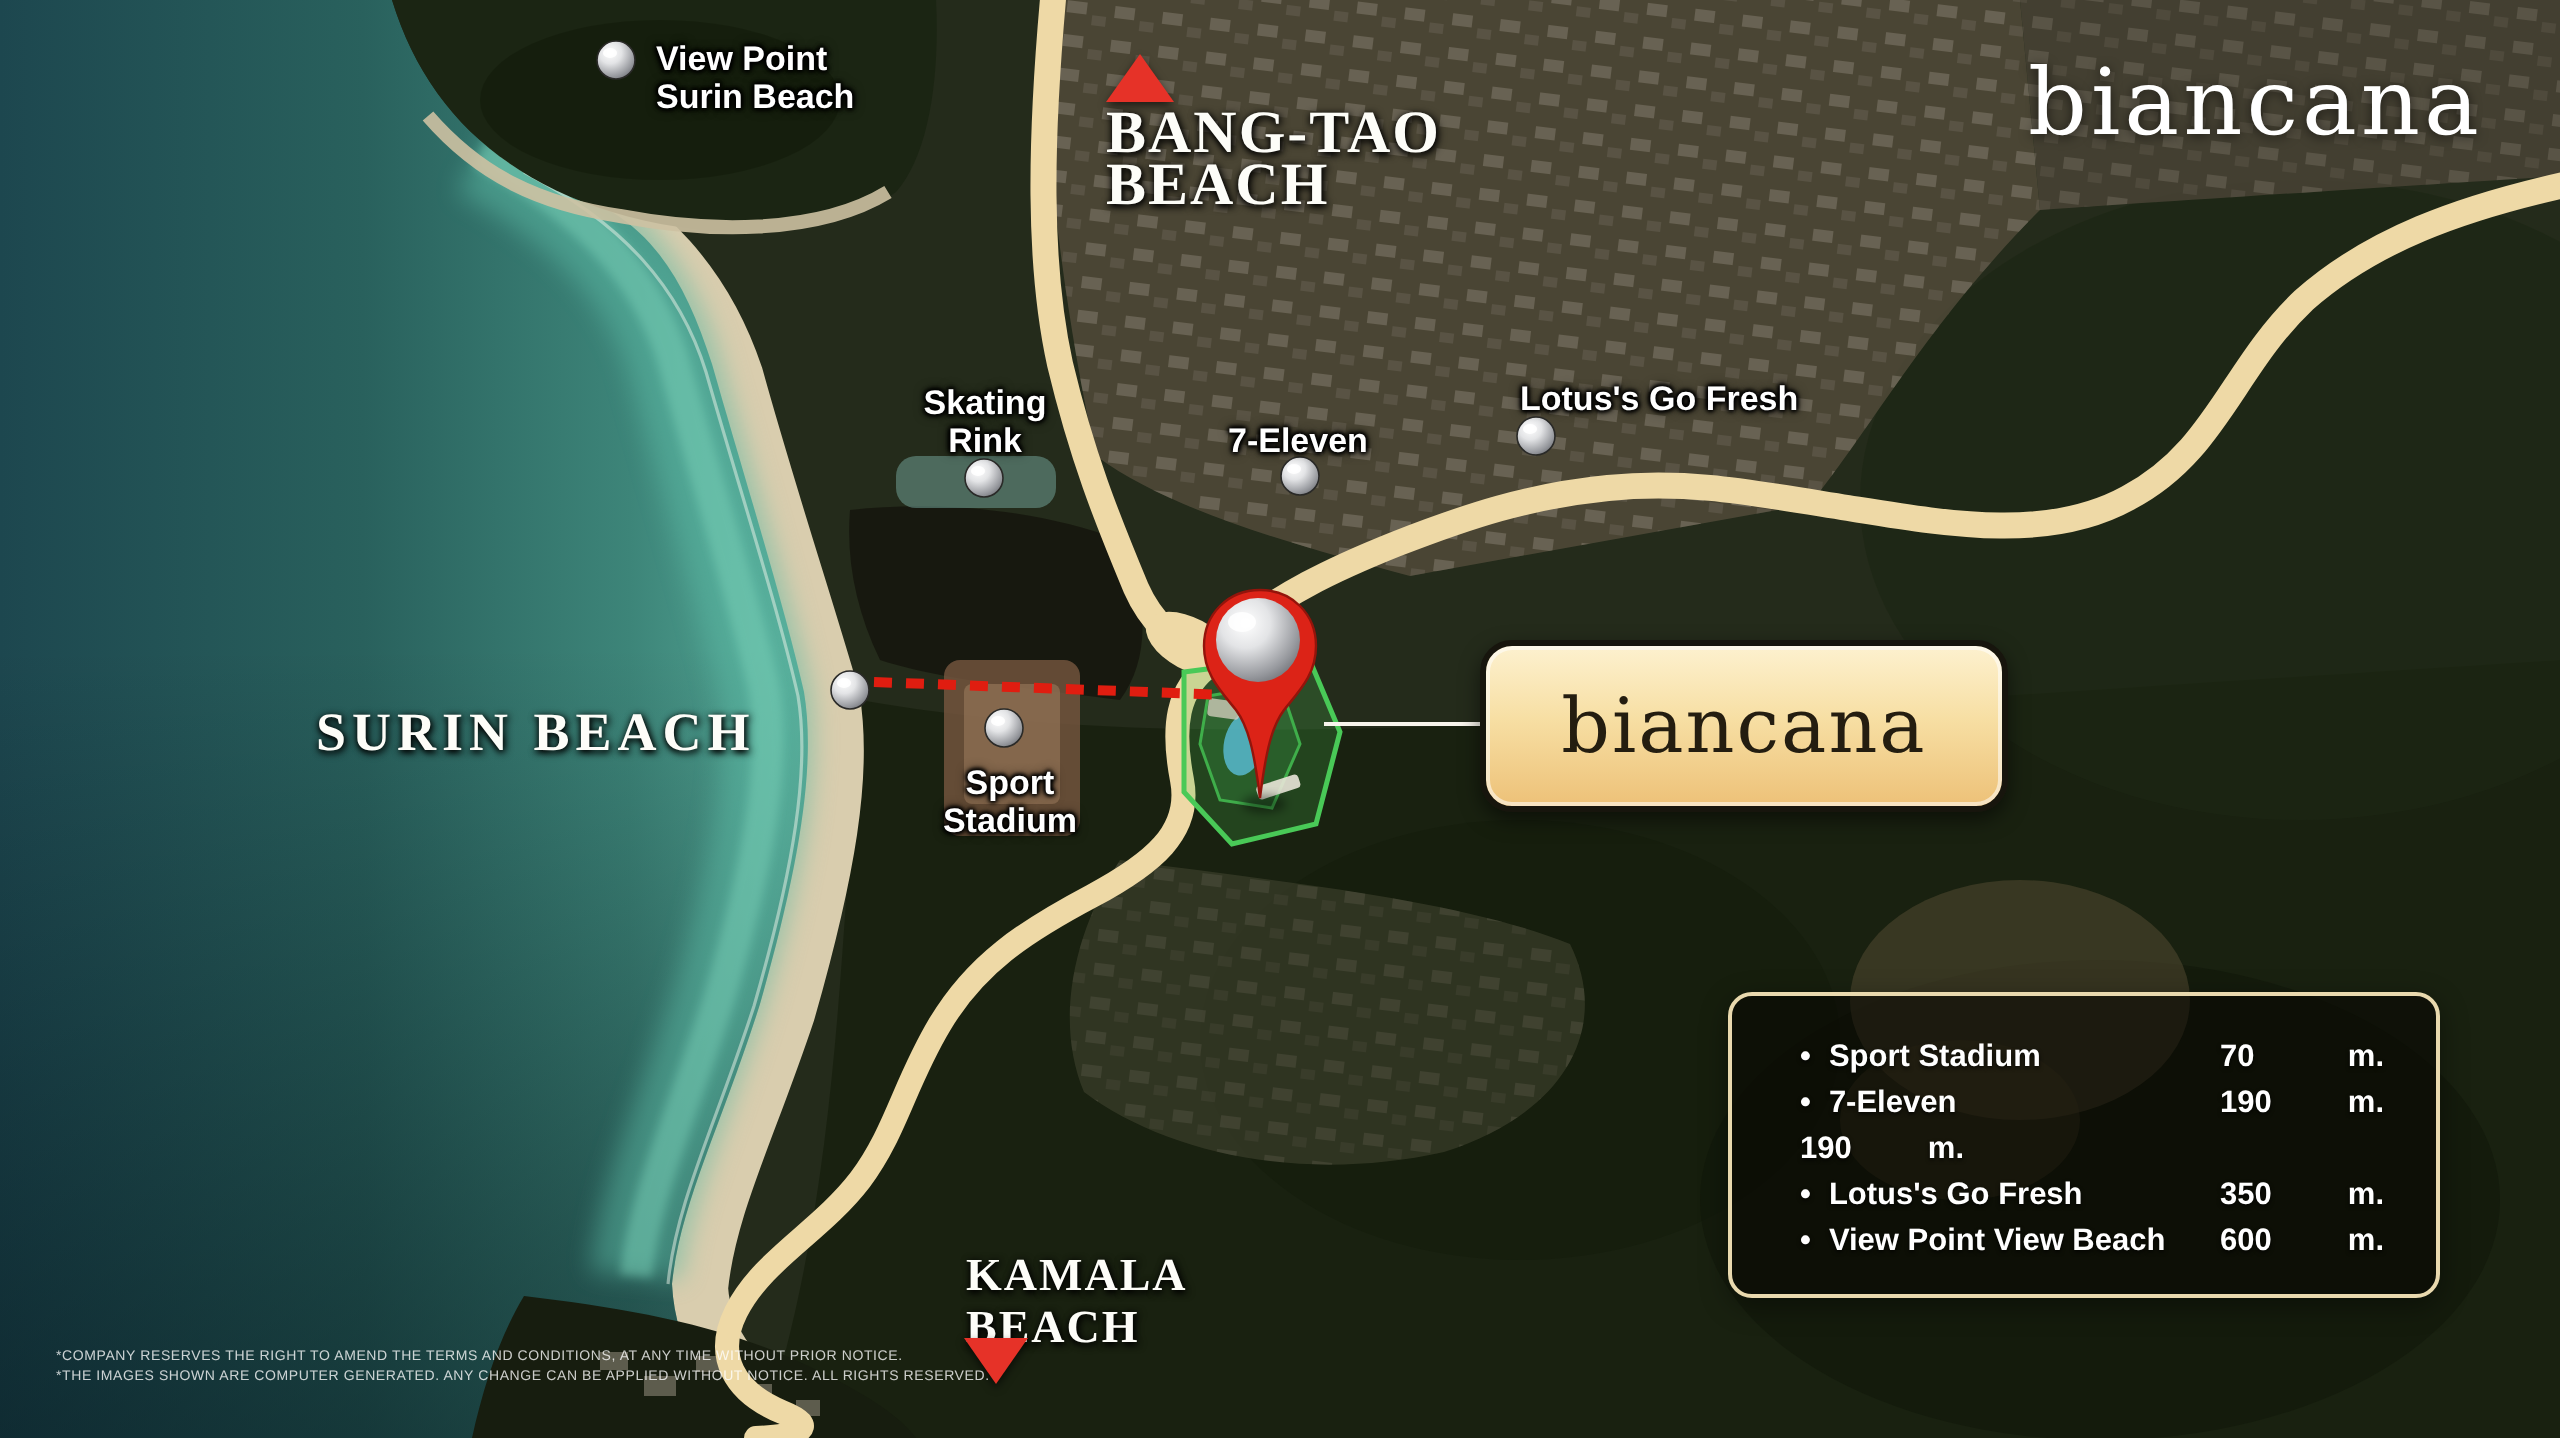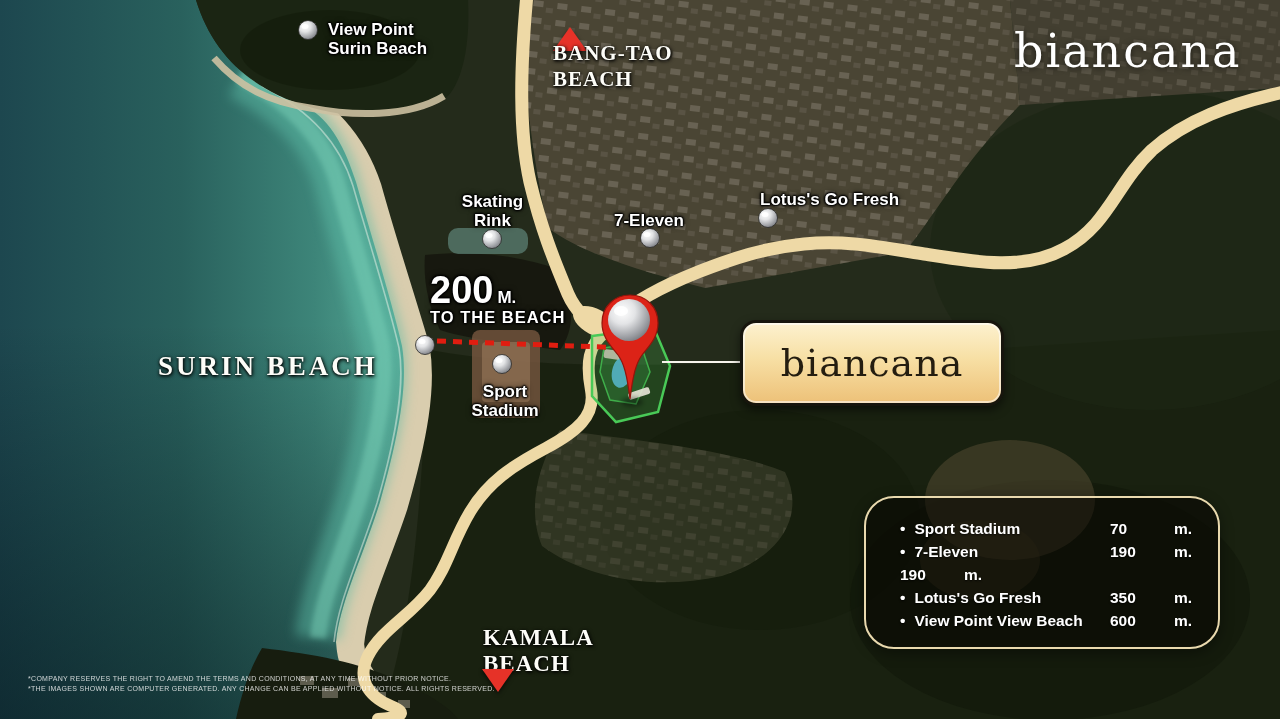--- a/index.html
+++ b/index.html
@@ -20,21 +20,21 @@
   .sign{left:740px;top:320px;width:258px;height:80px;border-radius:16px;
        background:linear-gradient(180deg,#fdf1cf 0%,#f7dfa4 45%,#edc178 100%);
        border:3px solid #17150d;box-shadow:inset 0 0 0 2px rgba(255,255,255,.55),0 4px 10px rgba(0,0,0,.5);
        display:flex;align-items:center;justify-content:center;}
   .sign-text{font-family:"DejaVu Serif","Liberation Serif",serif;font-size:38px;color:#241d10;letter-spacing:1px;}
   .callout-200{left:430px;top:272px;}
   .callout-200 .big{font-size:38px;line-height:36px;}
   .callout-200 .unit{font-size:17px;margin-left:4px;}
   .callout-200 .cap{font-size:16.5px;letter-spacing:1px;margin-top:0px;}
   .panel{left:864px;top:496px;width:356px;height:153px;box-sizing:border-box;
-       border:2px solid #e9d9ae;border-radius:30px;background:rgba(8,6,2,.55);
+       border:2px solid #e9d9ae;border-radius:12px;background:rgba(8,6,2,.55);
        padding:19px 26px 0 34px;box-shadow:0 4px 14px rgba(0,0,0,.4);}
   .row{display:flex;align-items:baseline;color:#fff;font-weight:bold;font-size:15.5px;line-height:23px;
        text-shadow:0 1px 2px rgba(0,0,0,.8);}
   .row .nm{flex:1;}
   .row .nm::before{content:"\2022";margin-right:9px;}
   .row .num{width:46px;text-align:left;}
   .row .un{width:36px;text-align:right;}
   .disclaimer{left:28px;top:674px;color:rgba(255,255,255,.78);font-size:7px;line-height:9.5px;
        letter-spacing:.3px;font-family:"Liberation Sans",sans-serif;}
   .two-line{line-height:19px;font-size:17px;}
@@ -152,42 +152,36 @@
       <ellipse cx="621" cy="311" rx="7" ry="5" fill="#ffffff" opacity="0.85"></ellipse>
     </g>
   </svg>
 
   <div class="ov lbl two-line" style="left:328px;top:20px;">
     <div>View Point</div>
     <div>Surin Beach</div>
   </div>
 
   <div class="ov tri-up" style="left:553px;top:27px;"></div>
-  <div class="ov serif-lbl" style="left:553px;top:40px;font-size:21px;line-height:26px;letter-spacing:1px;">
+  <div class="ov serif-lbl" style="left:553px;top:54px;font-size:30px;line-height:26px;letter-spacing:1px;">
     <div>BANG-TAO</div>
     <div>BEACH</div>
   </div>
 
   <div class="ov logo" style="left:1014px;top:24px;">biancana</div>
 
   <div class="ov lbl two-line center" style="left:450px;top:192px;width:85px;">
     <div>Skating</div>
     <div>Rink</div>
   </div>
 
   <div class="ov lbl" style="left:614px;top:211px;font-size:17px;">7-Eleven</div>
 
   <div class="ov lbl" style="left:760px;top:190px;font-size:17px;">Lotus's Go Fresh</div>
 
-  <div class="ov lbl callout-200">
-    <div>
-      <span class="big">200</span><span class="unit">M.</span>
-    </div>
-    <div class="cap">TO THE BEACH</div>
-  </div>
 
   <div class="ov serif-lbl" style="left:158px;top:351px;font-size:27px;letter-spacing:3px;">SURIN BEACH</div>
 
   <div class="ov lbl two-line center" style="left:462px;top:382px;width:86px;">
     <div>Sport</div>
     <div>Stadium</div>
   </div>
 
   <div class="ov sign">
     <span class="sign-text">biancana</span>

